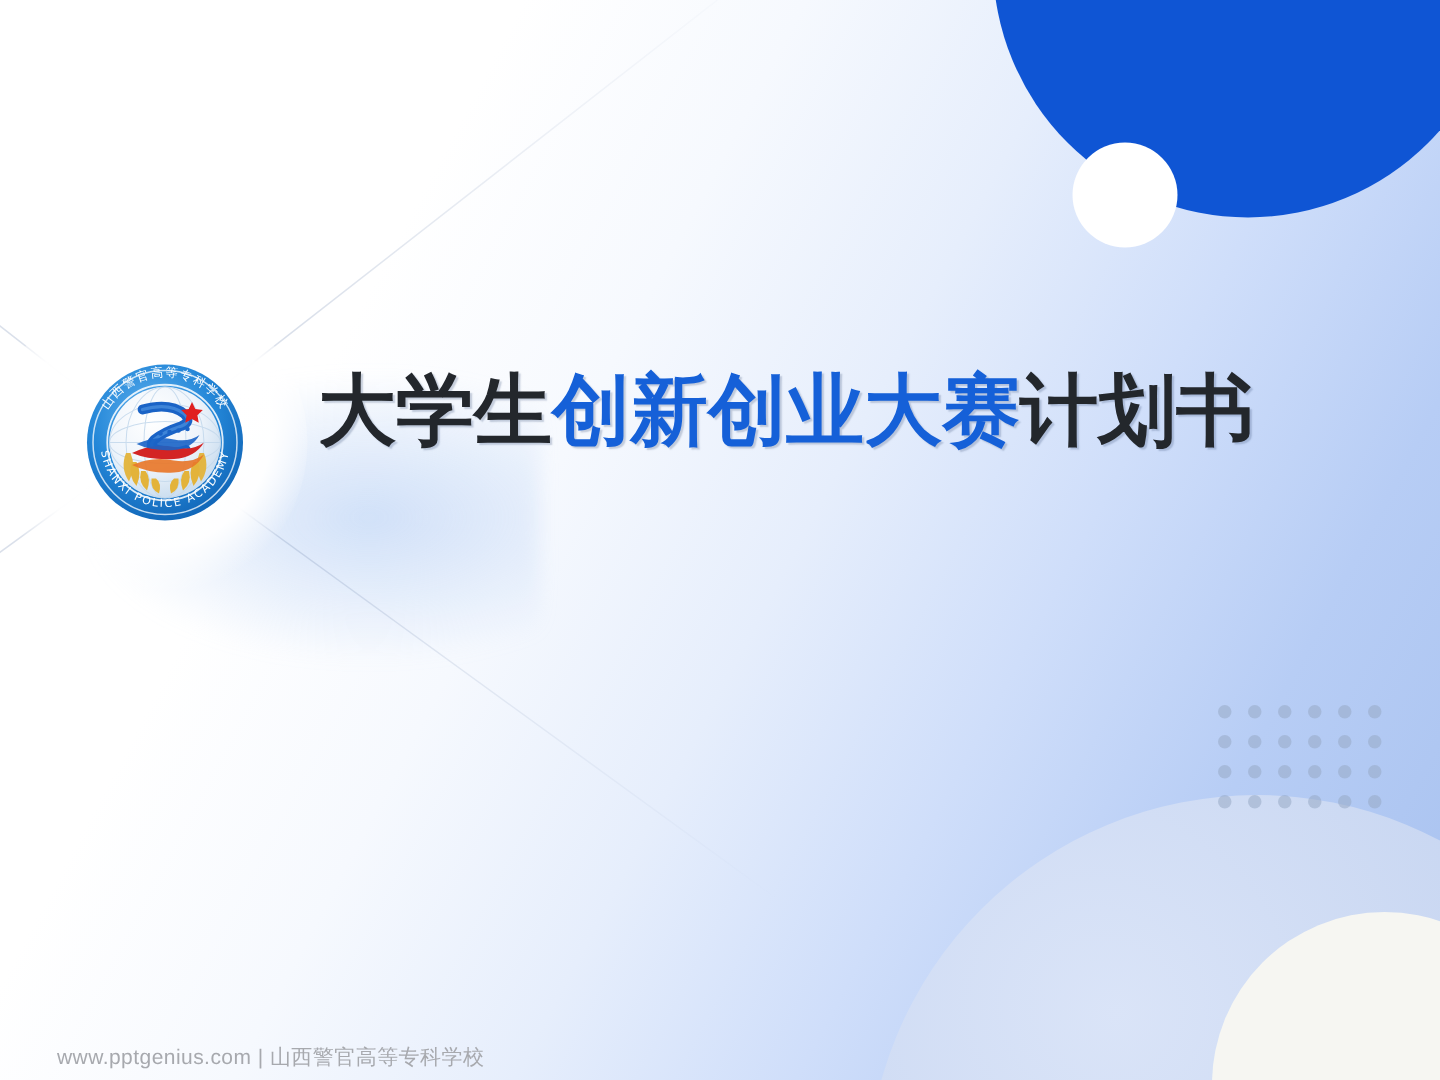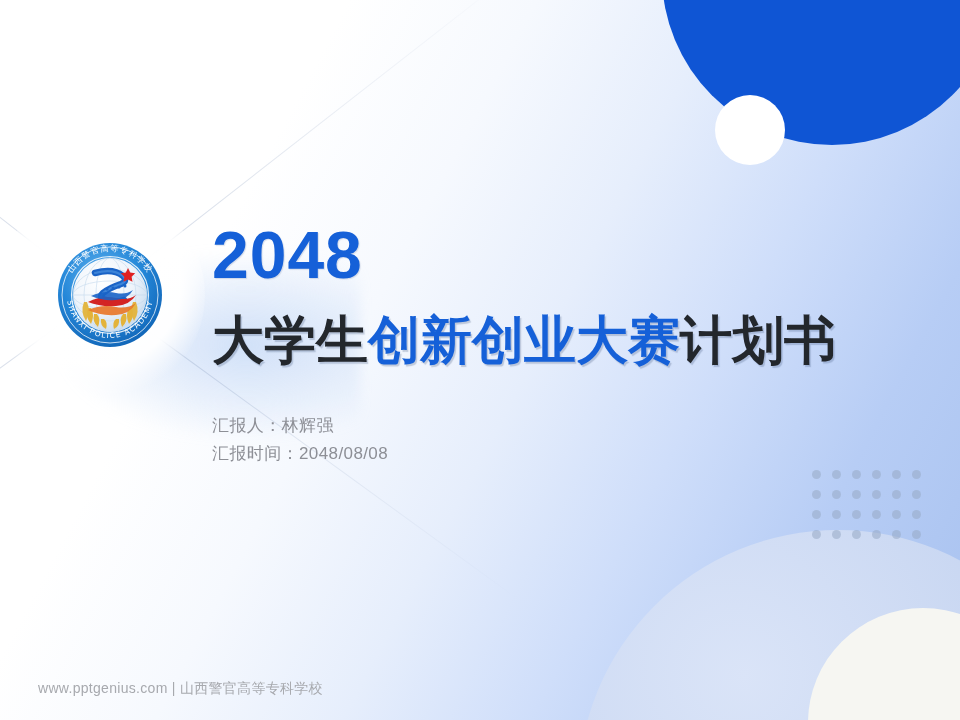--- a/index.html
+++ b/index.html
@@ -134,21 +134,21 @@
     font-weight: 400;
     color: #2a2e34;
     letter-spacing: .5px;
   }
 
   .meta { margin-top: 44px; color: #8d8f96; font-size: 17px; line-height: 1.62; letter-spacing: .4px; }
 
   
   .footer {
     position: absolute;
-    left: 38px; bottom: 22px;
+    left: 38px; bottom: 6px;
     font-size: 14px;
     color: #a7a9ae;
     letter-spacing: .3px;
   }
 </style>
 </head>
 <body>
 
 <div id="slide">
 
@@ -254,28 +254,23 @@
       </g>
 
       <path d="M31 60 q14 -7 28 -4 q12 3 20 -3 q-6 10 -20 11 q-16 1 -28 -4 z" fill="#d32424"></path>
       <path d="M31 68 q14 -6 28 -3 q12 2 20 -4 q-6 11 -20 12 q-16 1 -28 -5 z" fill="#e8772a" opacity=".92"></path>
       <path d="M34 54 q13 -6 25 -3 q10 2 17 -3 q-5 9 -17 10 q-14 1 -25 -4 z" fill="#1a63c6" opacity=".9"></path>
     </svg>
   </div>
 
   <div class="content">
 
-    <div class="year">2048</div>
 
     <div class="headline">
       <span class="dark">大学生</span><span class="accent">创新创业大赛</span><span class="dark">计划书</span>
     </div>
 
 
-    <div class="meta">
-      <div>汇报人：林辉强</div>
-      <div>汇报时间：2048/08/08</div>
-    </div>
   </div>
 
   <div class="footer">www.pptgenius.com | 山西警官高等专科学校</div>
 
 </div>
 
 </body></html>

